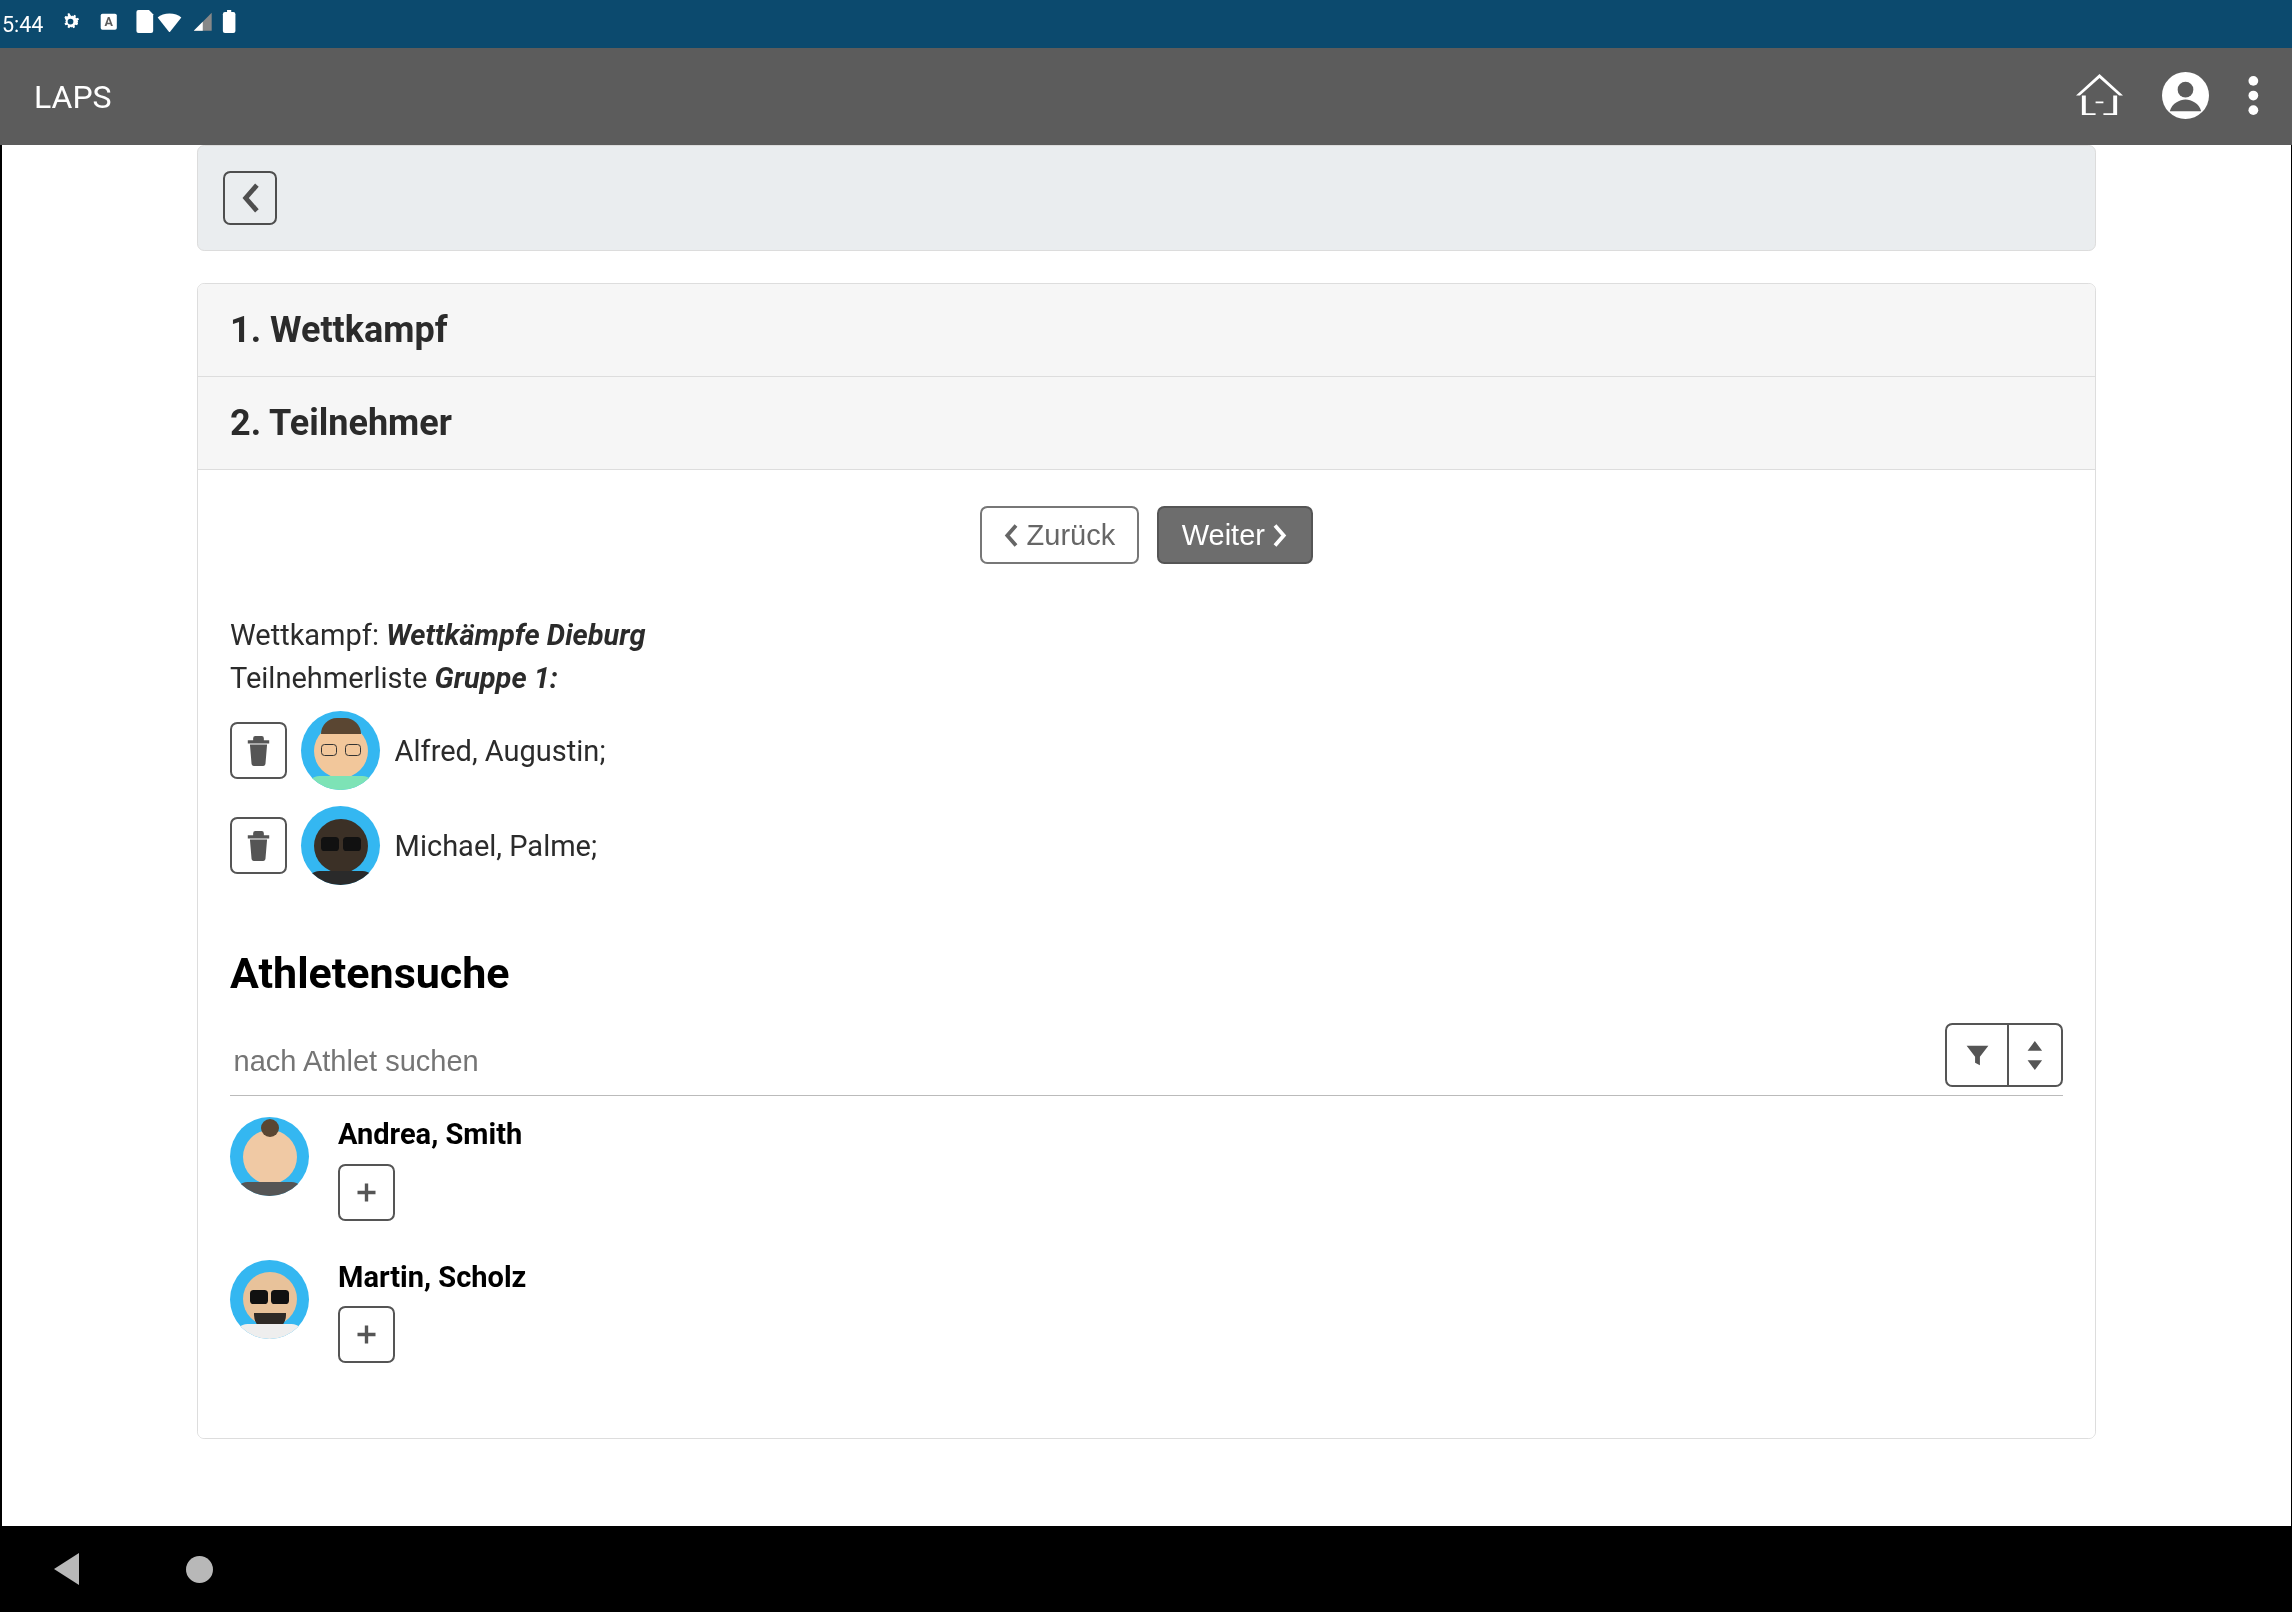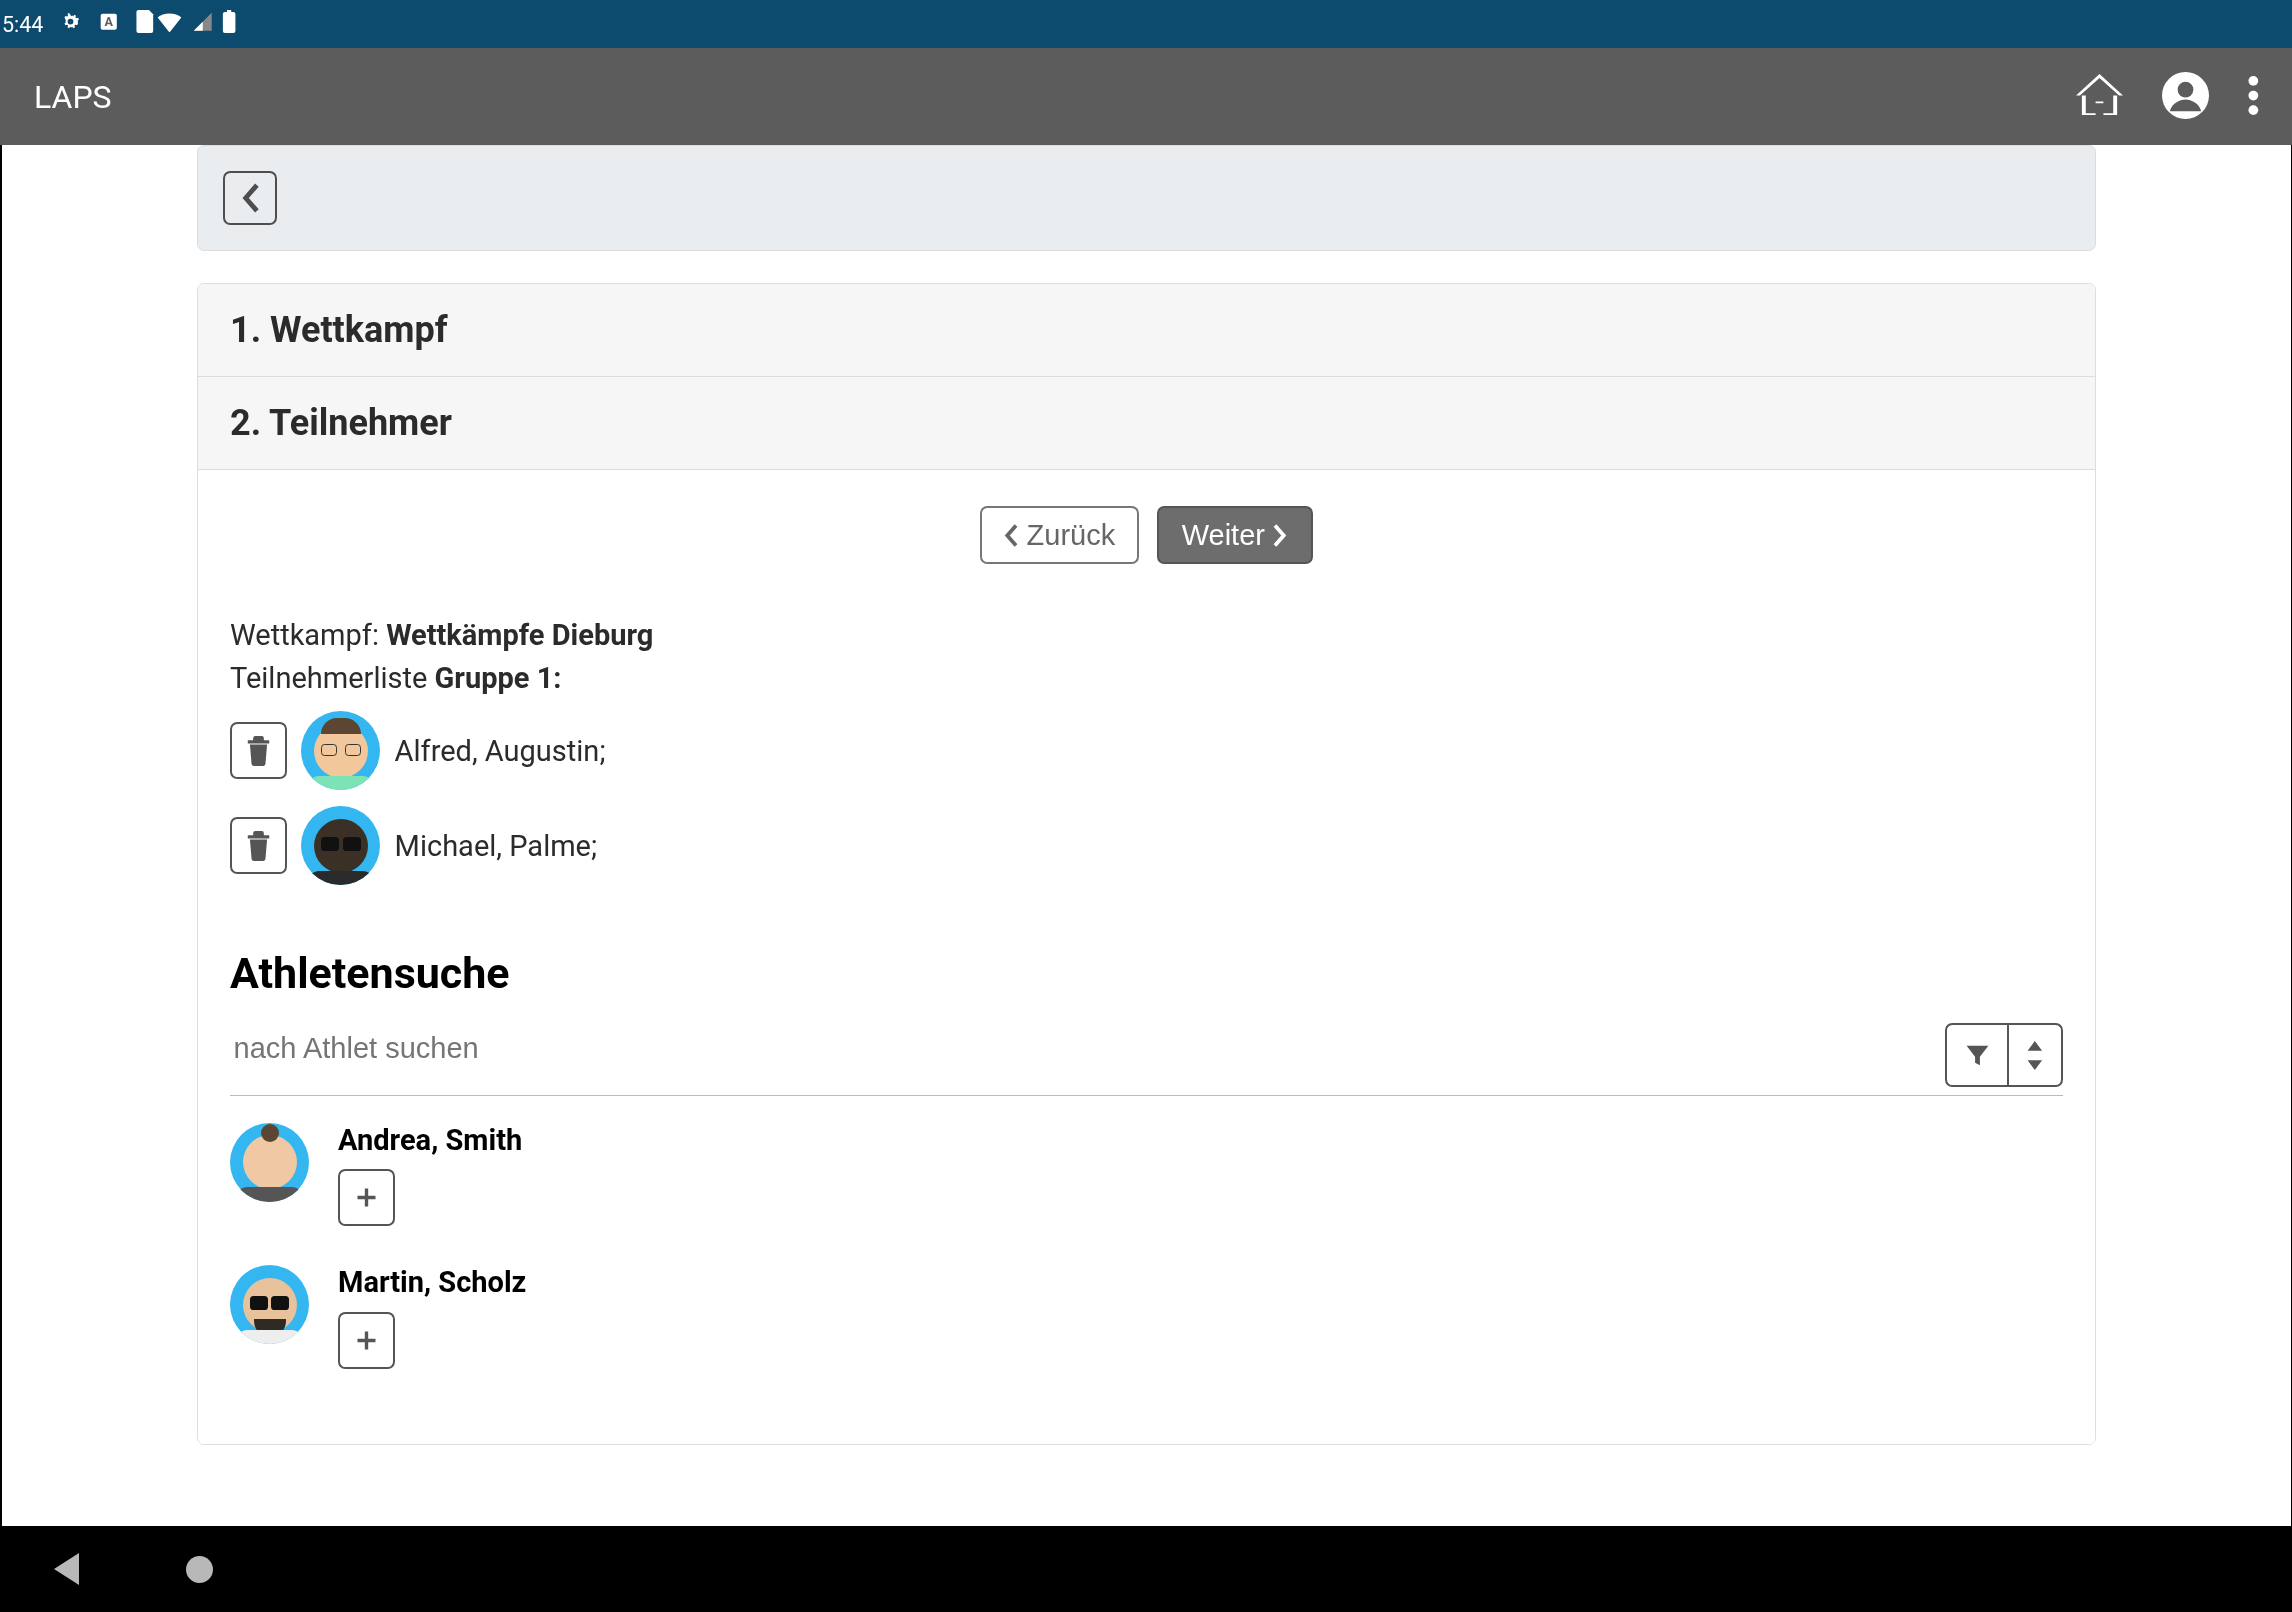--- a/index.html
+++ b/index.html
@@ -102,21 +102,21 @@
     color:#fff;
     border-radius:7.2px;
     padding:10.7px 23px;
     font-size:29px;
     display:flex;align-items:center;gap:7.2px;
     cursor:pointer;
     font-weight:500;
   }
 
   .info-line { font-size:29px; color:#2b2b2b; margin-bottom:9px;}
-  .info-line b { font-weight:700; }
+  .info-line b { font-weight:700;font-style:italic; }
 
   .participant-row {
     display:flex; align-items:center; gap:14.3px;
     margin:16px 0;
   }
   .trash-btn {
     width:57px;height:57px;
     border:2.7px solid #555;
     border-radius:7.2px;
     background:transparent;
@@ -126,21 +126,21 @@
   .avatar {
     width:79px;height:79px;border-radius:50%;
     background:#34b7f1;
     display:flex;align-items:center;justify-content:center;
     overflow:hidden;
     flex-shrink:0;
   }
   .participant-name { font-size:29px; color:#2b2b2b; }
 
   .search-title { font-size:43px; font-weight:700; margin-top:63px; margin-bottom:25px;}
-  .search-row { display:flex; align-items:flex-start; gap:9px; border-bottom:1.8px solid #bbb; padding-bottom:7.2px; margin-bottom:27px;}
+  .search-row { display:flex; align-items:flex-end; gap:9px; border-bottom:1.8px solid #bbb; padding-bottom:7.2px; margin-bottom:21px;}
   .search-input {
     flex:1;
     border:none;
     outline:none;
     font-size:29px;
     color:#888;
     padding:9px 3.6px;
     background:transparent;
   }
   .filter-btn, .sort-btn {

